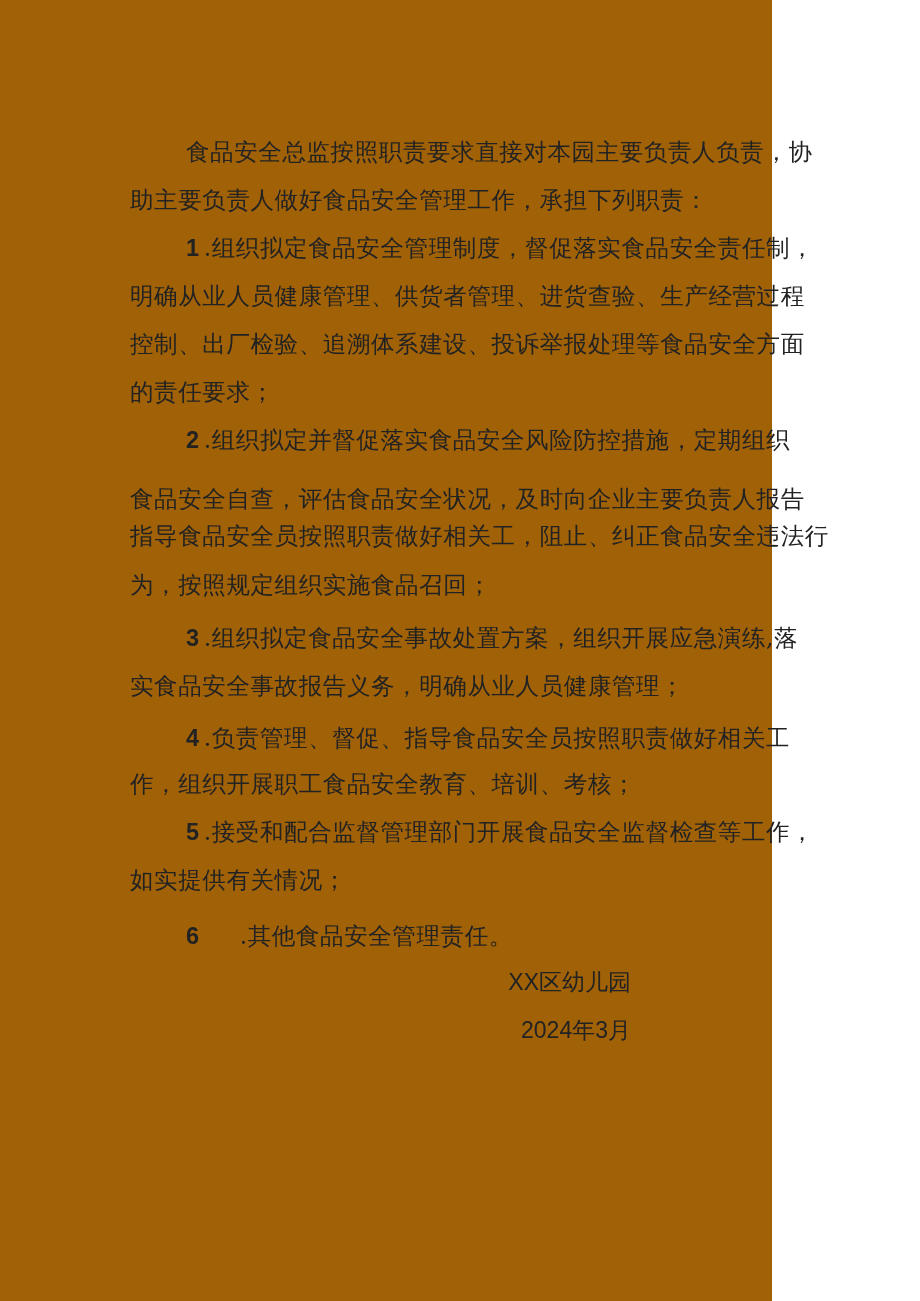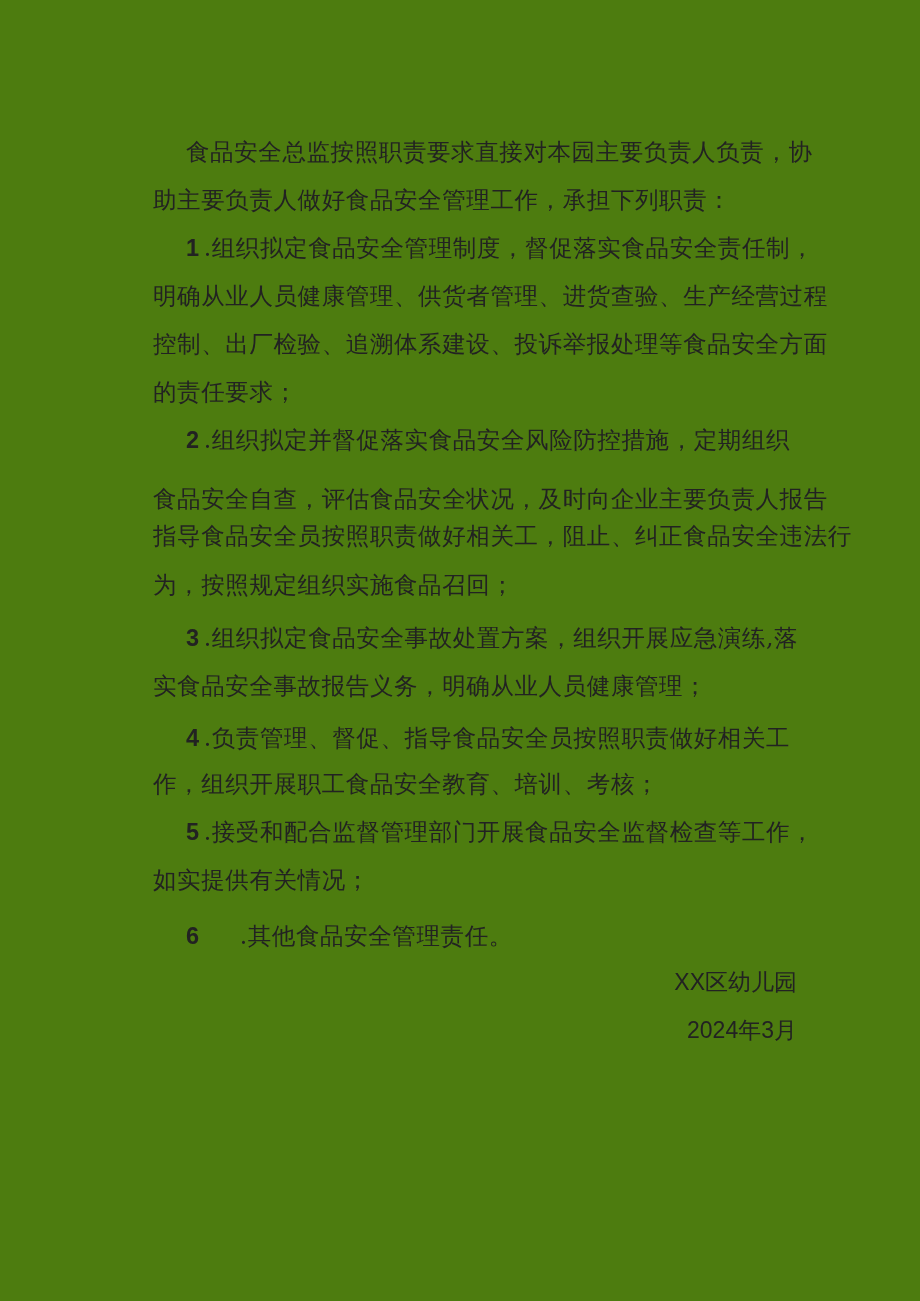--- a/index.html
+++ b/index.html
@@ -1,25 +1,25 @@
 <!DOCTYPE html>
 <html><head>
   <meta charset="utf-8">
   <style>
     html, body { margin: 0; padding: 0; background: #ffffff; }
     body { width: 920px; height: 1301px; position: relative; overflow: hidden;
            font-family: "DejaVu Serif", "Liberation Serif", serif; color: #222; }
-    .page { position: absolute; left: 0; top: 0; width: 920px; height: 1301px; background: #4d7c0f; }
-    .line { position: absolute; left: 153px; width: 653px; font-size: 23.5px; line-height: 30px;
+    .page { position: absolute; left: 0; top: 0; width: 772px; height: 1301px; background: #a16207; }
+    .line { position: absolute; left: 130px; width: 653px; font-size: 23.5px; line-height: 30px;
             white-space: nowrap; letter-spacing: 0.6px; }
     .justify { text-align: justify; text-align-last: justify; }
     .indent { left: 186px; width: 604px; }
     .num { font-family: "Liberation Sans", "DejaVu Sans", sans-serif; font-weight: bold; margin-right: 4px; }
     .num6 { margin-right: 40px; }
-    .sig { position: absolute; right: 123px; font-size: 23px; line-height: 30px; white-space: nowrap;
+    .sig { position: absolute; right: 141px; font-size: 23px; line-height: 30px; white-space: nowrap;
            font-family: "Liberation Sans", "DejaVu Sans", sans-serif; margin-left: 17px; }
     .sig .cjk { font-family: "DejaVu Serif", serif; }
   </style>
 </head>
 <body>
 
 <div class="page">
 
   <div class="line indent justify" style="top:137px;">食品安全总监按照职责要求直接对本园主要负责人负责，协</div>
   <div class="line" style="top:185px;">助主要负责人做好食品安全管理工作，承担下列职责：</div>

